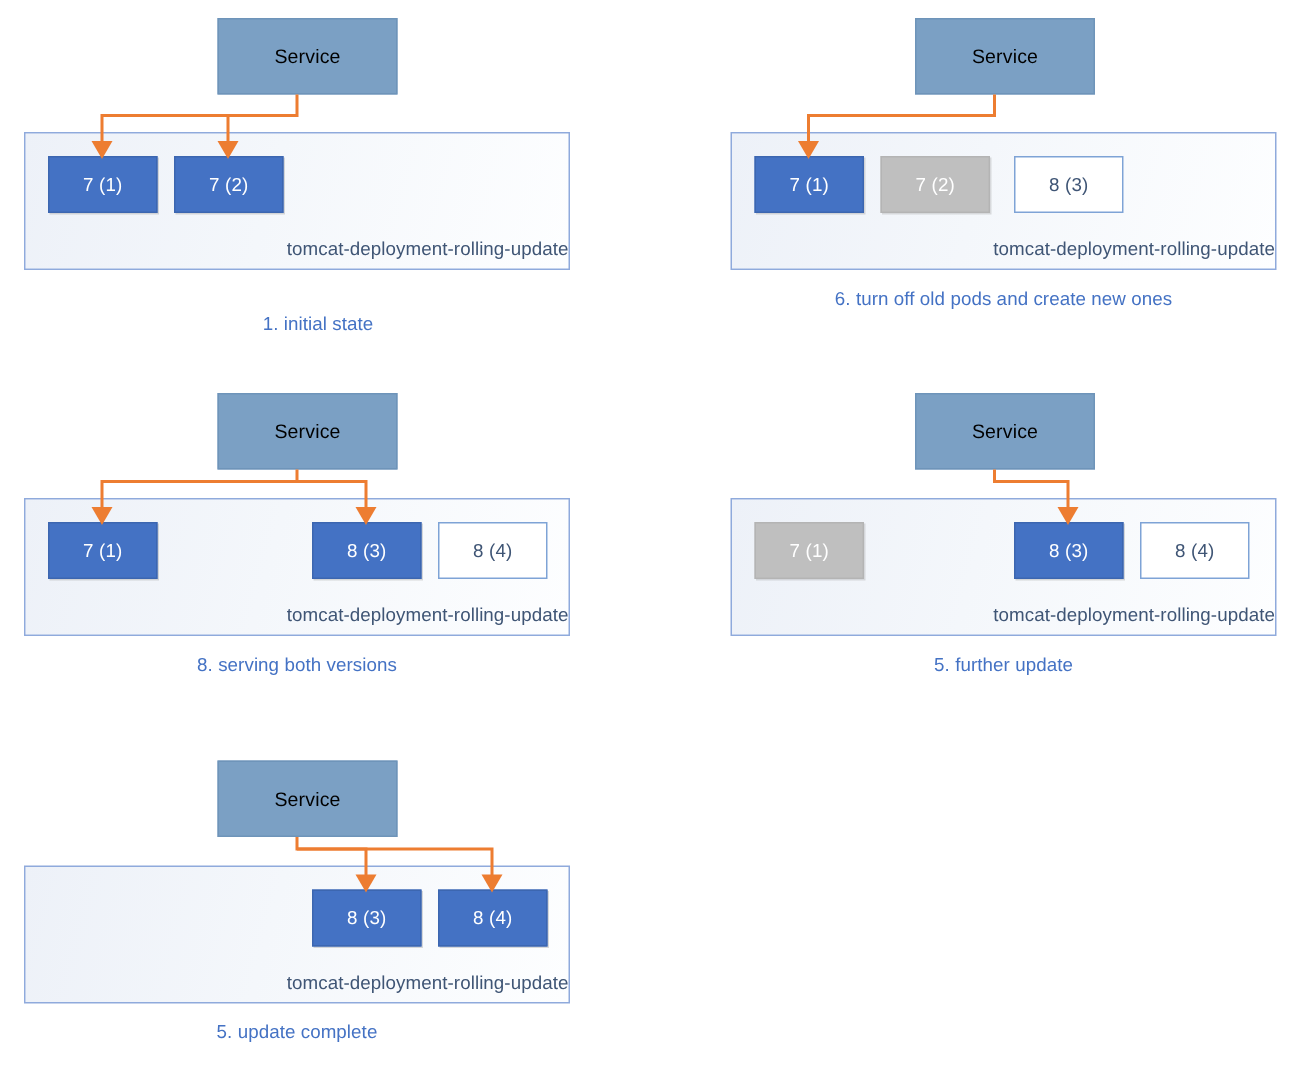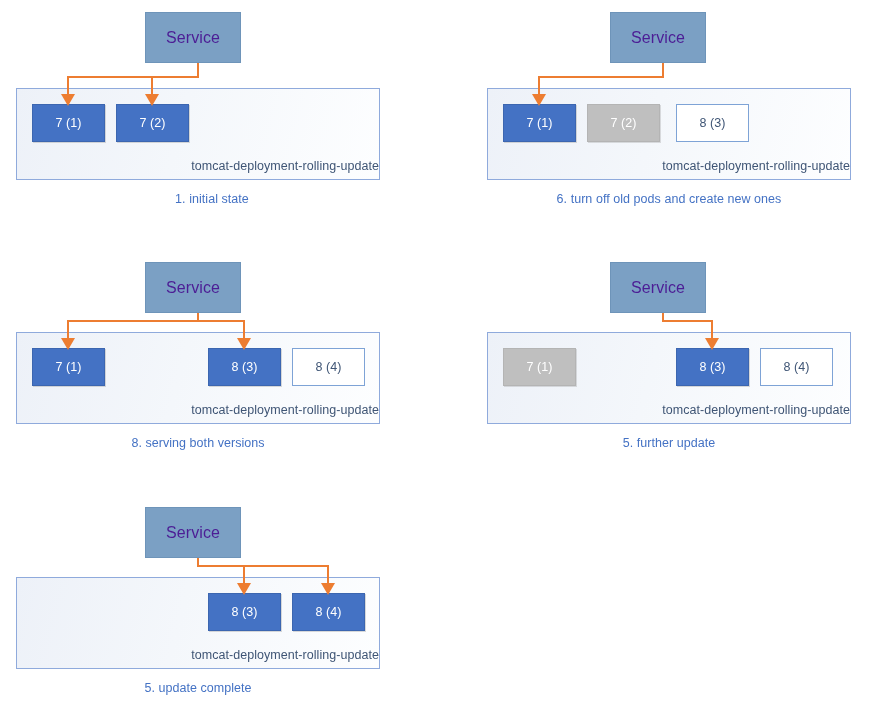--- a/index.html
+++ b/index.html
@@ -9,26 +9,26 @@
     font-family: "Liberation Sans", sans-serif;
     overflow: hidden;
   }
   #stage { position: relative; width: 870px; height: 718px; }
 
   .panel { position: absolute; }
 
   
   .service-box {
     position: absolute;
-    width: 96px; height: 51px;
+    width: 120px; height: 51px;
     background: #7BA0C4;
     border: 1px solid #6E94B9;
     display: flex; align-items: center; justify-content: center;
-    color: #4c1d95;
-    font-size: 16px;
+    color: #000000;
+    font-size: 13px;
     letter-spacing: .1px;
   }
 
   
   .deployment {
     position: absolute;
     border: 1px solid #8FAADC;
     background: linear-gradient(105deg, #EDF1F8 0%, #F4F7FB 45%, #FDFEFF 100%);
   }
   .deployment-label {
@@ -98,21 +98,21 @@
     </div>
     <div class="pod active" style="left:116px; top:104px;">
       <span>7 (2)</span>
     </div>
     <svg class="conn" width="870" height="718">
       <path d="M198,63 L198,77 L68,77 L68,95"></path>
       <path d="M198,77 L152,77 L152,95"></path>
       <polygon points="61,94 75,94 68,106"></polygon>
       <polygon points="145,94 159,94 152,106"></polygon>
     </svg>
-    <div class="caption" style="left:0px; top:192px; width:396px;padding-left:28px;">1. initial state</div>
+    <div class="caption" style="left:0px; top:209px; width:396px;padding-left:28px;">1. initial state</div>
   </div>
 
   <div class="panel">
     <div class="service-box" style="left:610px; top:12px;">
       <span>Service</span>
     </div>
     <div class="deployment" style="left:487px; top:88px; width:364px; height:92px;">
       <div class="deployment-label">tomcat-deployment-rolling-update</div>
     </div>
     <div class="pod active" style="left:503px; top:104px;">

